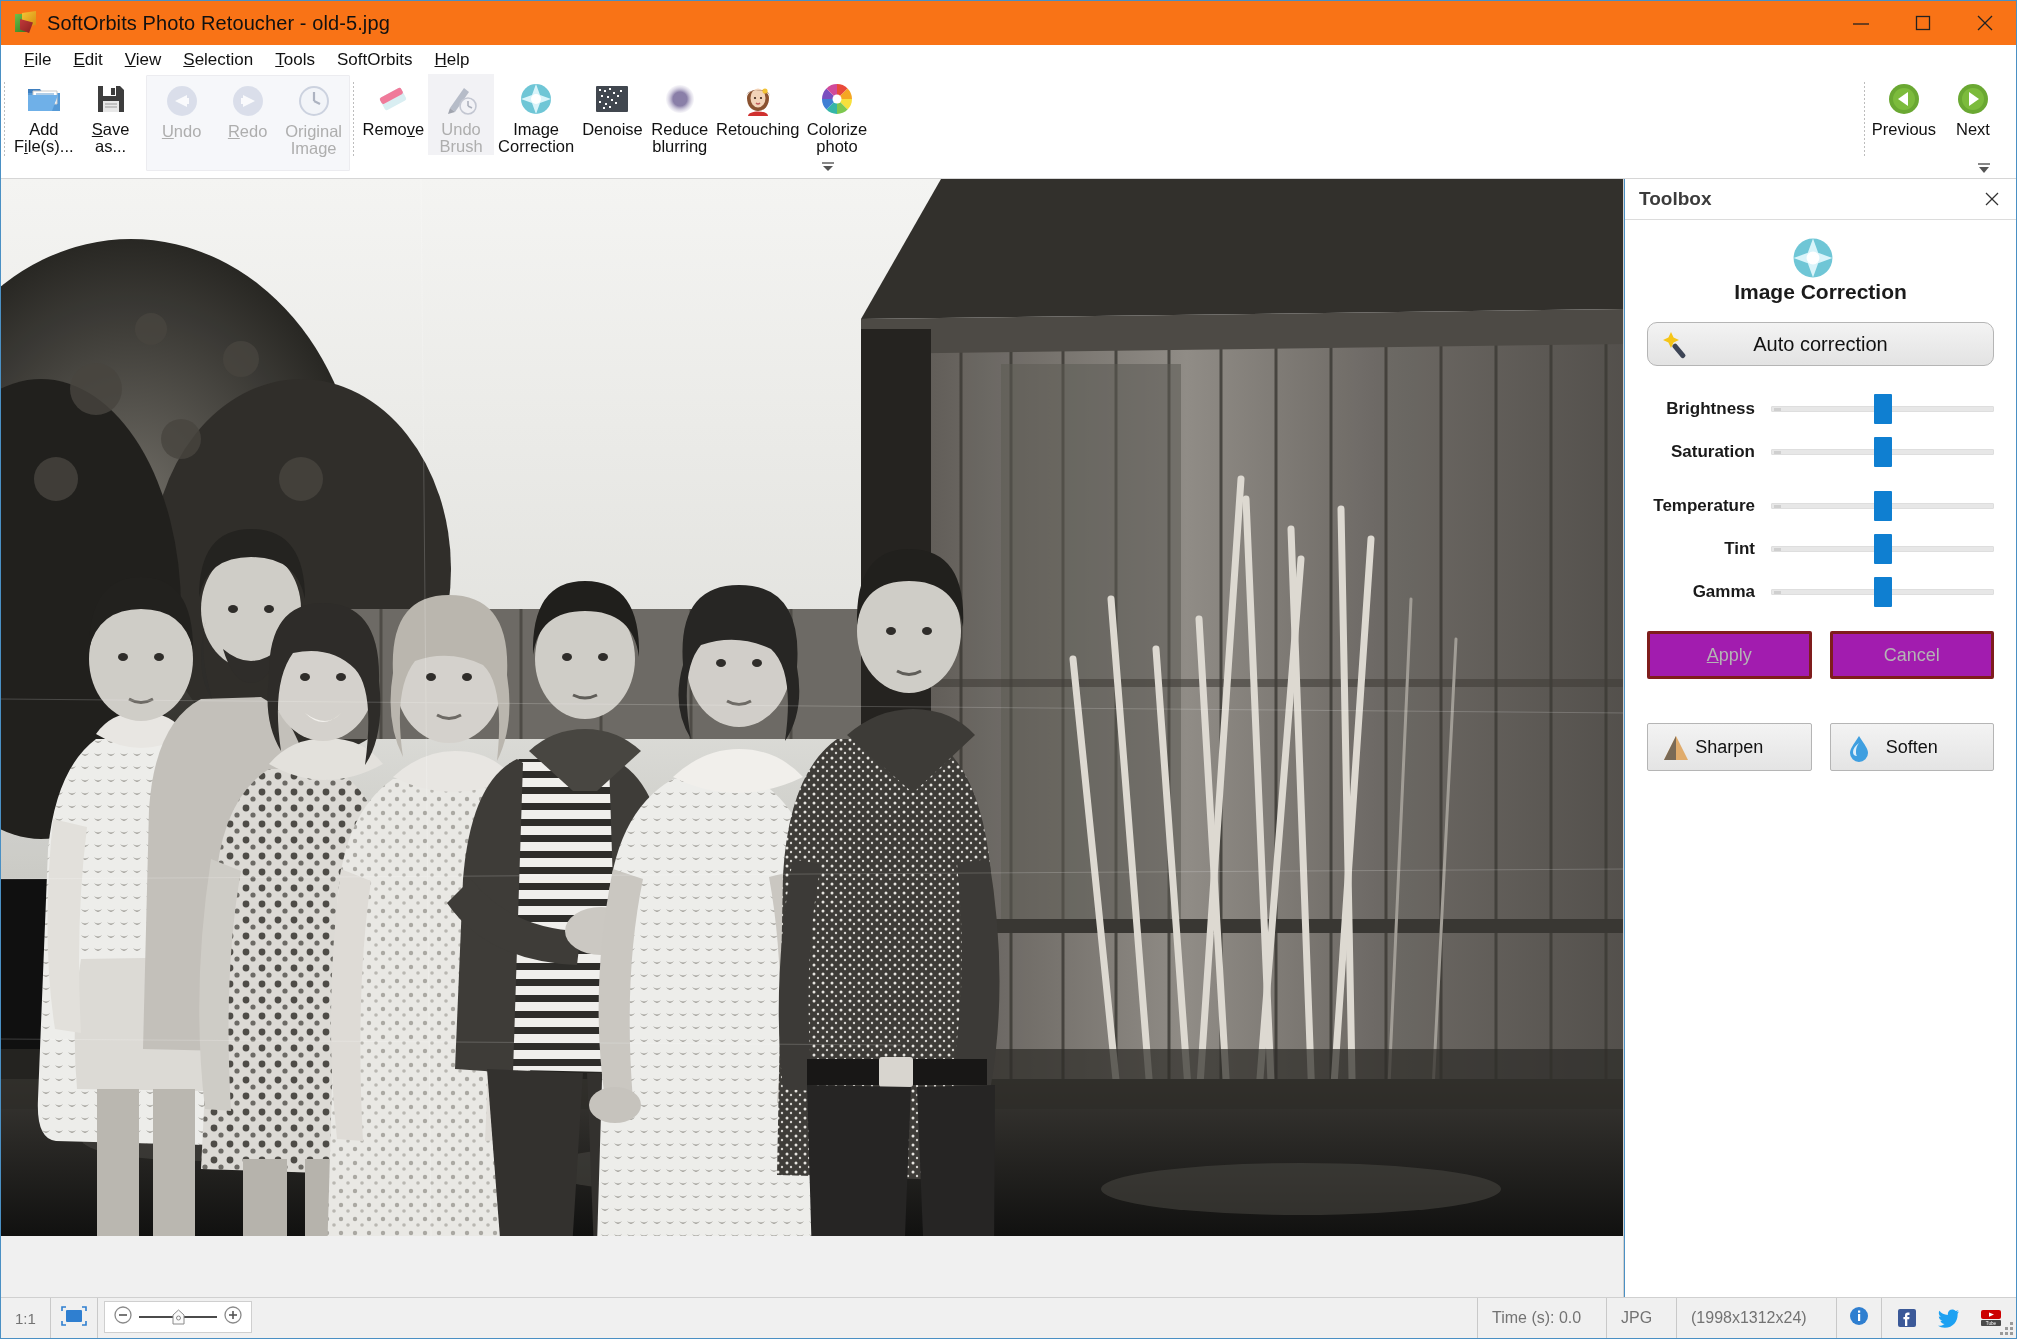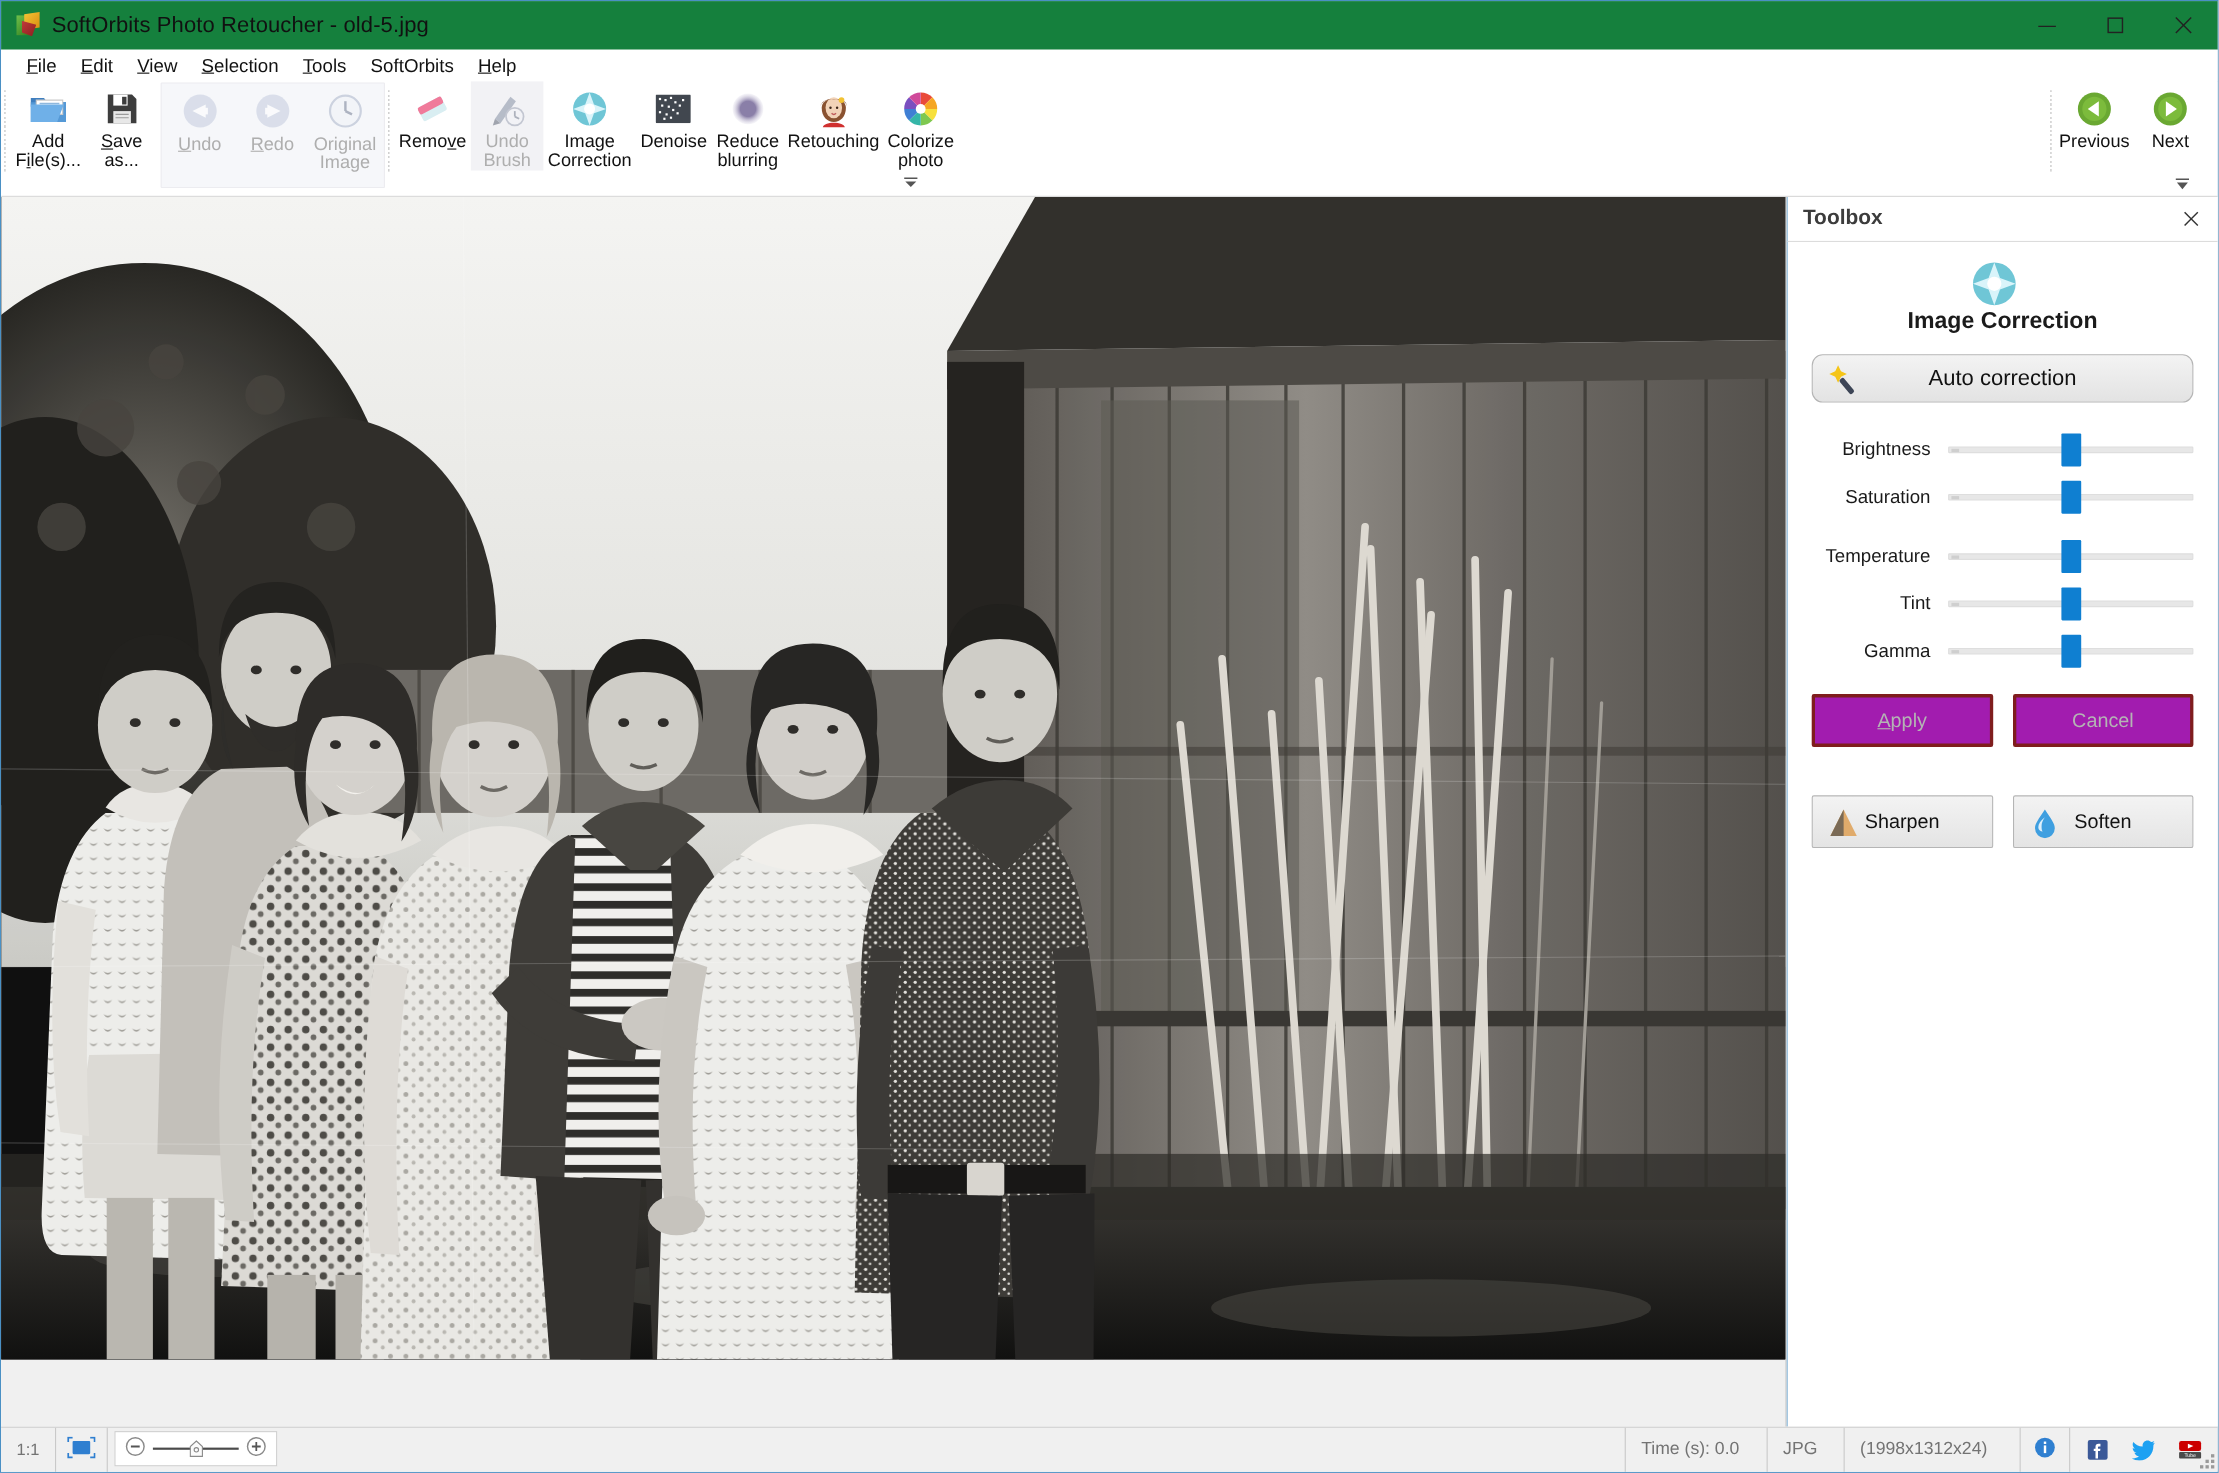--- a/index.html
+++ b/index.html
@@ -13,21 +13,21 @@
     position:relative;width:2017px;height:1339px;
     box-sizing:border-box;
     border:1px solid #4a90c4;
     background:#ffffff;
     display:flex;flex-direction:column;
   }
 
   
   .titlebar{
     height:44px;flex:0 0 44px;display:flex;align-items:center;
-    background:#15803d;position:relative;
+    background:#f97316;position:relative;
   }
   .title-icon{
     width:22px;height:22px;margin-left:14px;margin-right:10px;
     position:relative;flex:0 0 22px;
   }
   .title-icon .sq1{position:absolute;left:0;top:2px;width:13px;height:18px;background:linear-gradient(135deg,#6fbf4a,#2f7d1e);}
   .title-icon .sq2{position:absolute;left:7px;top:0px;width:14px;height:14px;background:linear-gradient(135deg,#f2c233,#d98f12);transform:skewY(-8deg);}
   .title-icon .sq3{position:absolute;left:5px;top:7px;width:13px;height:14px;background:linear-gradient(135deg,#c13a3a,#8a1f1f);clip-path:polygon(0 0,100% 25%,70% 100%,0 75%);}
   .title-text{font-size:20px;color:#111;letter-spacing:.1px;}
   .win-controls{position:absolute;right:0;top:0;height:44px;display:flex;}
@@ -109,21 +109,21 @@
 
   .autobtn{
     height:44px;width:100%;box-sizing:border-box;
     background:linear-gradient(to bottom,#f3f3f3,#e3e3e3);
     border:1px solid #b5b5b5;border-radius:10px;
     display:flex;align-items:center;justify-content:center;position:relative;
     font-size:20px;color:#111;cursor:default;margin-bottom:26px;
   }
   .autobtn .wand{position:absolute;left:12px;top:6px;width:32px;height:32px;}
 
-  .slider-row{display:flex;align-items:center;height:34px;margin-bottom:9px;}
+  .slider-row{display:flex;align-items:center;height:34px;margin-bottom:9px;font-weight:bold;}
   .slider-row.gap{margin-top:20px;}
   .slider-lbl{
     width:124px;flex:0 0 124px;text-align:right;padding-right:16px;
     font-size:17px;color:#1a1a1a;box-sizing:border-box;line-height:20px;
   }
   .slider{position:relative;flex:1 1 auto;height:34px;cursor:default;}
   .slider .track{
     position:absolute;left:0;right:0;top:14px;height:6px;
     background:#e7e7e7;border:1px solid #dedede;box-sizing:border-box;border-radius:1px;
   }

